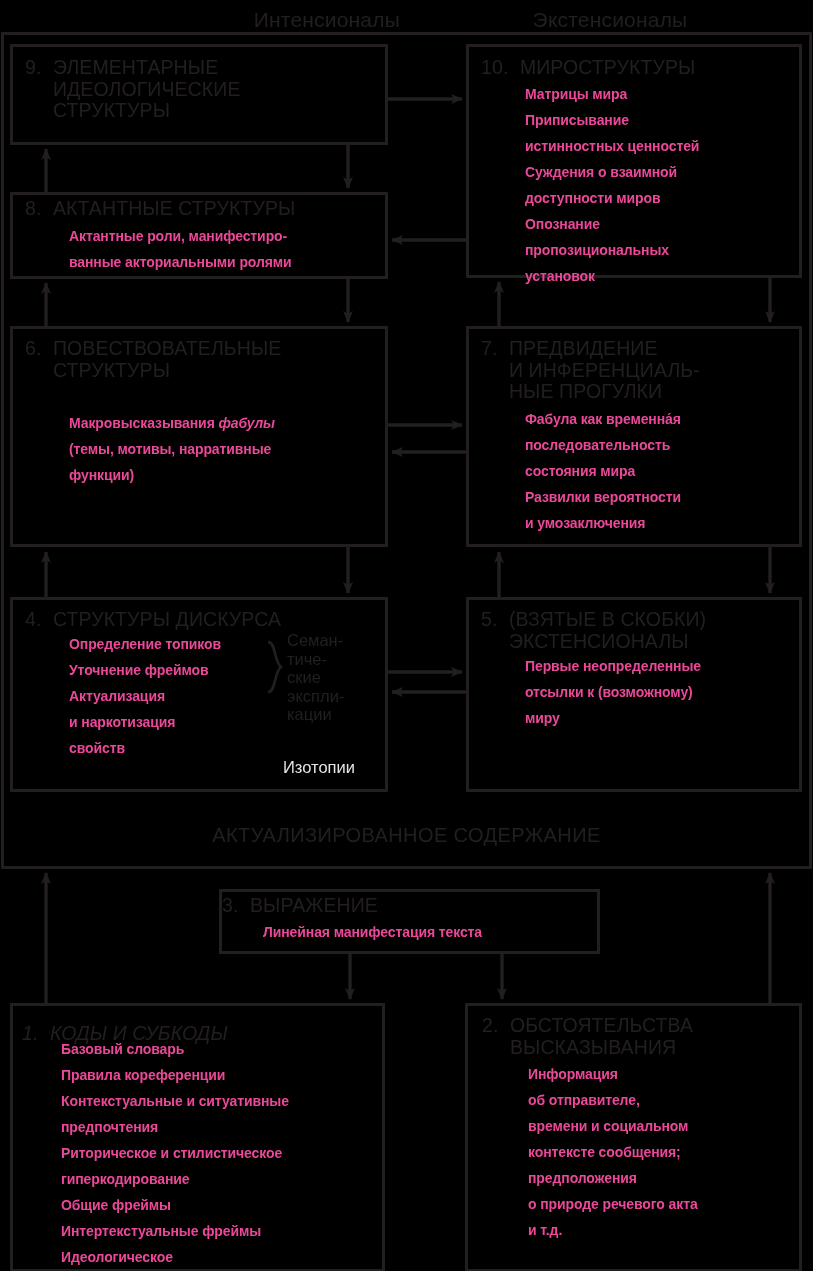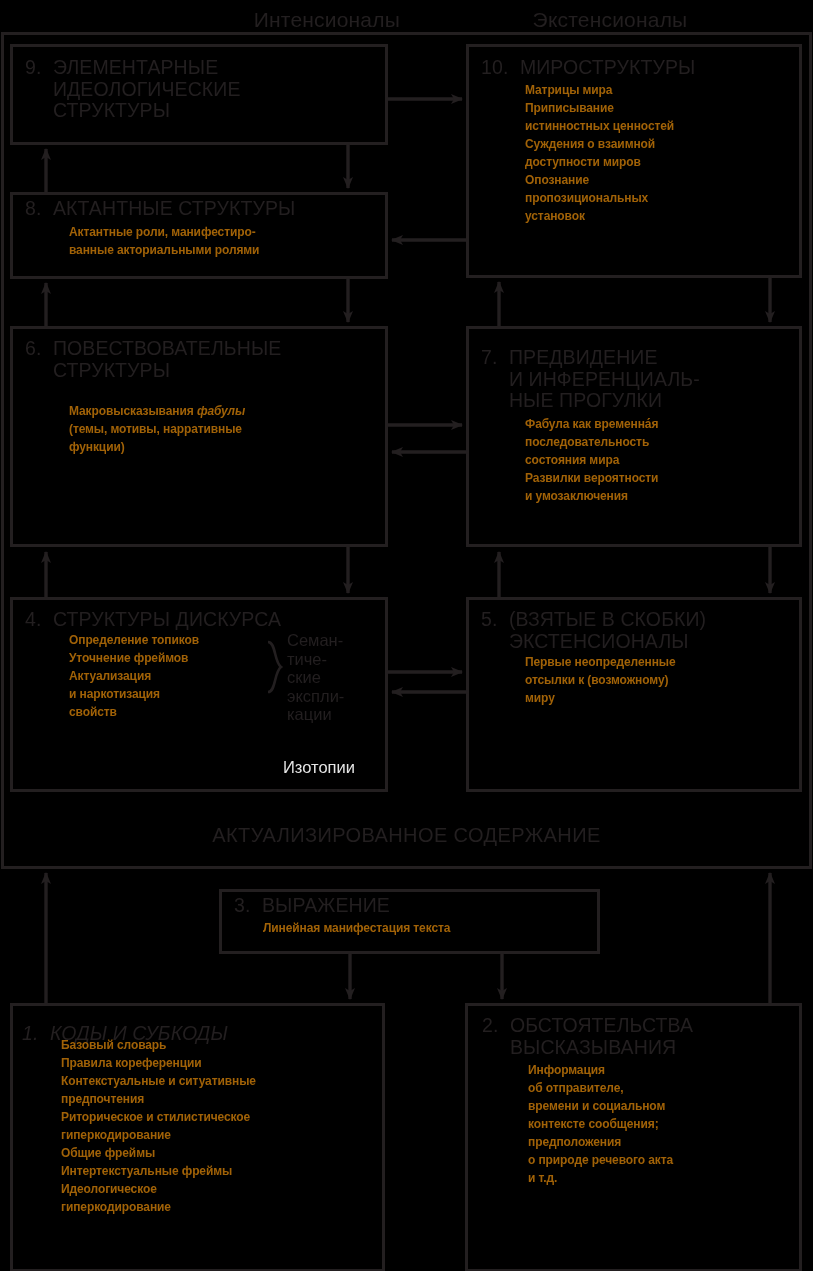--- a/index.html
+++ b/index.html
@@ -14,22 +14,22 @@
   .hdr{
     position:absolute;font-size:21px;letter-spacing:.2px;
     color:#231f20;white-space:nowrap;
   }
   .box{position:absolute;box-sizing:border-box;}
   .bx-title{
     font-size:19.5px;line-height:21.5px;font-weight:400;
     letter-spacing:.1px;color:#231f20;white-space:pre-line;
   }
   .bx-sub{
-    font-size:12px;line-height:18px;font-weight:700;
-    letter-spacing:-.1px;color:#a16207;white-space:pre-line;
+    font-size:14px;line-height:26px;font-weight:700;
+    letter-spacing:-.1px;color:#ec4899;white-space:pre-line;
   }
   .bx-sub em{font-style:italic;font-weight:700;}
   .indent{padding-left:44px;}
   .indent2{padding-left:46px;}
   .center-label{
     position:absolute;width:100%;text-align:center;
     font-size:20px;letter-spacing:.4px;color:#231f20;
   }
   .sem-col{
     position:absolute;font-size:16.5px;line-height:18.5px;
@@ -153,21 +153,21 @@
       <span class="bx-title" style="display:inline-block;vertical-align:top;margin-left:7px;">ПОВЕСТВОВАТЕЛЬНЫЕ
 СТРУКТУРЫ</span>
     </div>
     <div class="bx-sub indent" style="position:absolute;left:14px;top:57px;">
       <span>Макровысказывания </span><em>фабулы</em><span style="white-space:pre-line;">
 (темы, мотивы, нарративные
 функции)</span>
     </div>
   </div>
 
-  <div class="box" style="left:467px;top:327px;width:334px;height:219px;margin-top:9px;">
+  <div class="box" style="left:467px;top:327px;width:334px;height:219px;">
     <div style="position:absolute;left:14px;top:11px;">
       <span class="bx-title">7.</span>
       <span class="bx-title" style="display:inline-block;vertical-align:top;margin-left:7px;">ПРЕДВИДЕНИЕ
 И ИНФЕРЕНЦИАЛЬ-
 НЫЕ ПРОГУЛКИ</span>
     </div>
     <div class="bx-sub indent" style="position:absolute;left:14px;top:79px;">Фабула как временна́я
 последовательность
 состояния мира
 Развилки вероятности
@@ -199,21 +199,21 @@
 ЭКСТЕНСИОНАЛЫ</span>
     </div>
     <div class="bx-sub indent" style="position:absolute;left:14px;top:55px;">Первые неопределенные
 отсылки к (возможному)
 миру</div>
   </div>
 
   <div class="center-label" style="left:0;top:824px;">АКТУАЛИЗИРОВАННОЕ СОДЕРЖАНИЕ</div>
 
   <div class="box" style="left:220px;top:890px;width:379px;height:63px;">
-    <div style="position:absolute;left:14px;top:5px;">
+    <div style="position:absolute;left:2px;top:5px;">
       <span class="bx-title">3.</span>
       <span class="bx-title" style="display:inline-block;vertical-align:top;margin-left:7px;">ВЫРАЖЕНИЕ</span>
     </div>
     <div class="bx-sub" style="position:absolute;left:43px;top:29px;">Линейная манифестация текста</div>
   </div>
 
   <div class="box" style="left:11px;top:1004px;width:373px;height:267px;">
     <div style="position:absolute;left:11px;top:19px;font-style:italic;">
       <span class="bx-title">1.</span>
       <span class="bx-title" style="display:inline-block;vertical-align:top;margin-left:7px;">КОДЫ И СУБКОДЫ</span>

